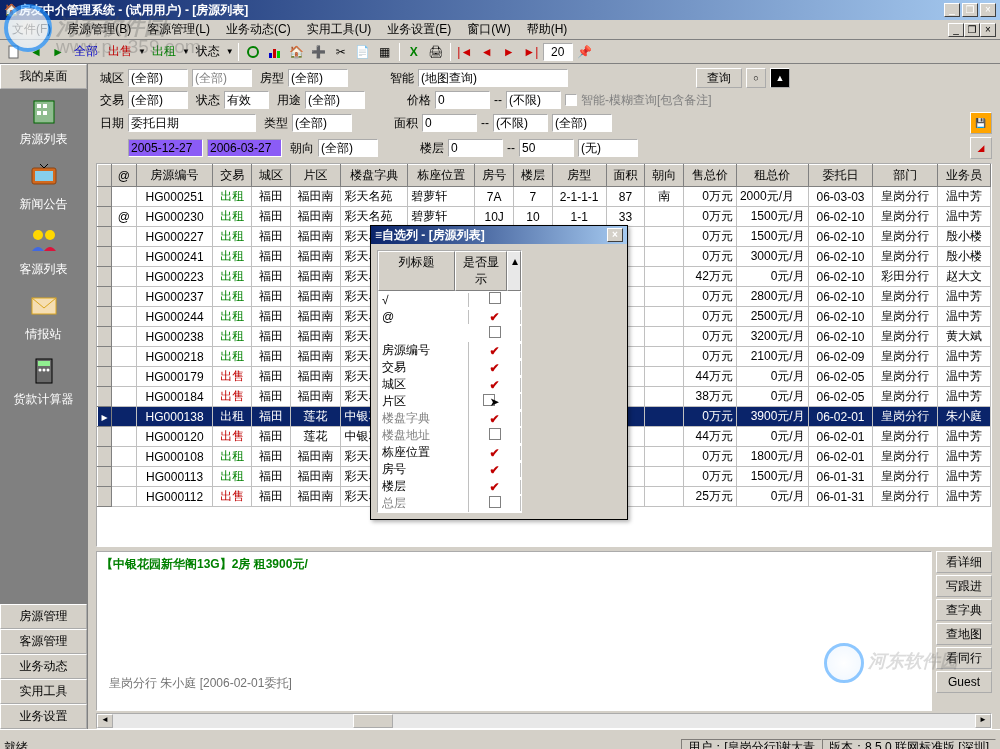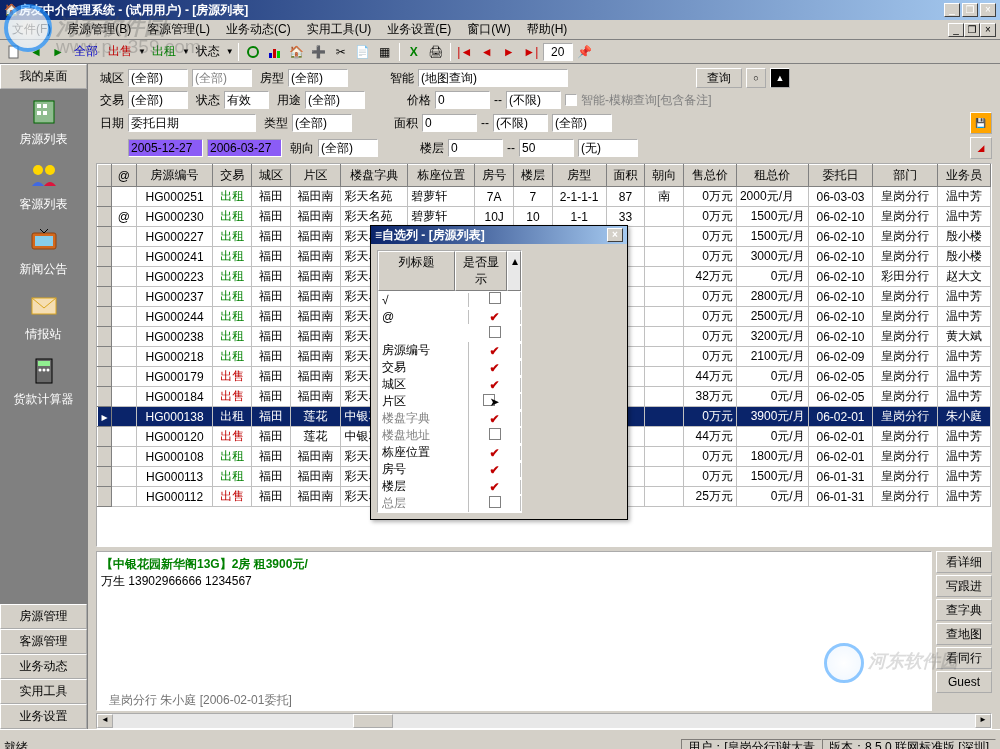--- a/index.html
+++ b/index.html
@@ -211,35 +211,35 @@
             <rect x="6" y="6" width="20" height="22" fill="#8fbc8f" stroke="#006400"></rect>
             <rect x="9" y="9" width="4" height="4" fill="#fff"></rect>
             <rect x="15" y="9" width="4" height="4" fill="#fff"></rect>
             <rect x="9" y="16" width="4" height="4" fill="#fff"></rect>
             <rect x="15" y="16" width="4" height="4" fill="#fff"></rect>
           </svg>
         <span>房源列表</span>
       </div>
       <div class="sidebar-item">
         <svg class="icon" viewBox="0 0 32 32">
+            <rect x="4" y="8" width="24" height="16" rx="2" fill="#d2691e" stroke="#8b4513"></rect>
+            <rect x="7" y="11" width="18" height="10" fill="#87ceeb"></rect>
+            <line x1="12" y1="4" x2="16" y2="8" stroke="#000"></line>
+            <line x1="20" y1="4" x2="16" y2="8" stroke="#000"></line>
+          </svg>
+        <span>新闻公告</span>
+      </div>
+      <div class="sidebar-item">
+        <svg class="icon" viewBox="0 0 32 32">
             <circle cx="10" cy="10" r="5" fill="#ffd700"></circle>
             <circle cx="22" cy="10" r="5" fill="#ffd700"></circle>
             <path d="M4 26 Q10 18 16 26" fill="#4169e1"></path>
             <path d="M16 26 Q22 18 28 26" fill="#dc143c"></path>
           </svg>
         <span>客源列表</span>
-      </div>
-      <div class="sidebar-item">
-        <svg class="icon" viewBox="0 0 32 32">
-            <rect x="4" y="8" width="24" height="16" rx="2" fill="#d2691e" stroke="#8b4513"></rect>
-            <rect x="7" y="11" width="18" height="10" fill="#87ceeb"></rect>
-            <line x1="12" y1="4" x2="16" y2="8" stroke="#000"></line>
-            <line x1="20" y1="4" x2="16" y2="8" stroke="#000"></line>
-          </svg>
-        <span>新闻公告</span>
       </div>
       <div class="sidebar-item">
         <svg class="icon" viewBox="0 0 32 32">
             <rect x="4" y="8" width="24" height="16" fill="#f5deb3" stroke="#daa520"></rect>
             <path d="M4 8 L16 18 L28 8" fill="none" stroke="#daa520"></path>
           </svg>
         <span>情报站</span>
       </div>
       <div class="sidebar-item">
         <svg class="icon" viewBox="0 0 32 32">
@@ -669,21 +669,20 @@
               <td>皇岗分行</td>
               <td>温中芳</td>
             </tr>
           </tbody>
       </table>
     </div>
 
     <div class="detail-panel">
       <div class="detail-text">
         <div class="line1">【中银花园新华阁13G】2房 租3900元/</div>
-        <div>万生  13902966666 1234567</div>
         <div style="height:100px"></div>
         <div class="author-line">皇岗分行 朱小庭 [2006-02-01委托]</div>
       </div>
       <div class="detail-btns">
         <button class="detail-btn">看详细</button>
         <button class="detail-btn">写跟进</button>
         <button class="detail-btn">查字典</button>
         <button class="detail-btn">查地图</button>
         <button class="detail-btn">看同行</button>
         <button class="detail-btn">Guest</button>

